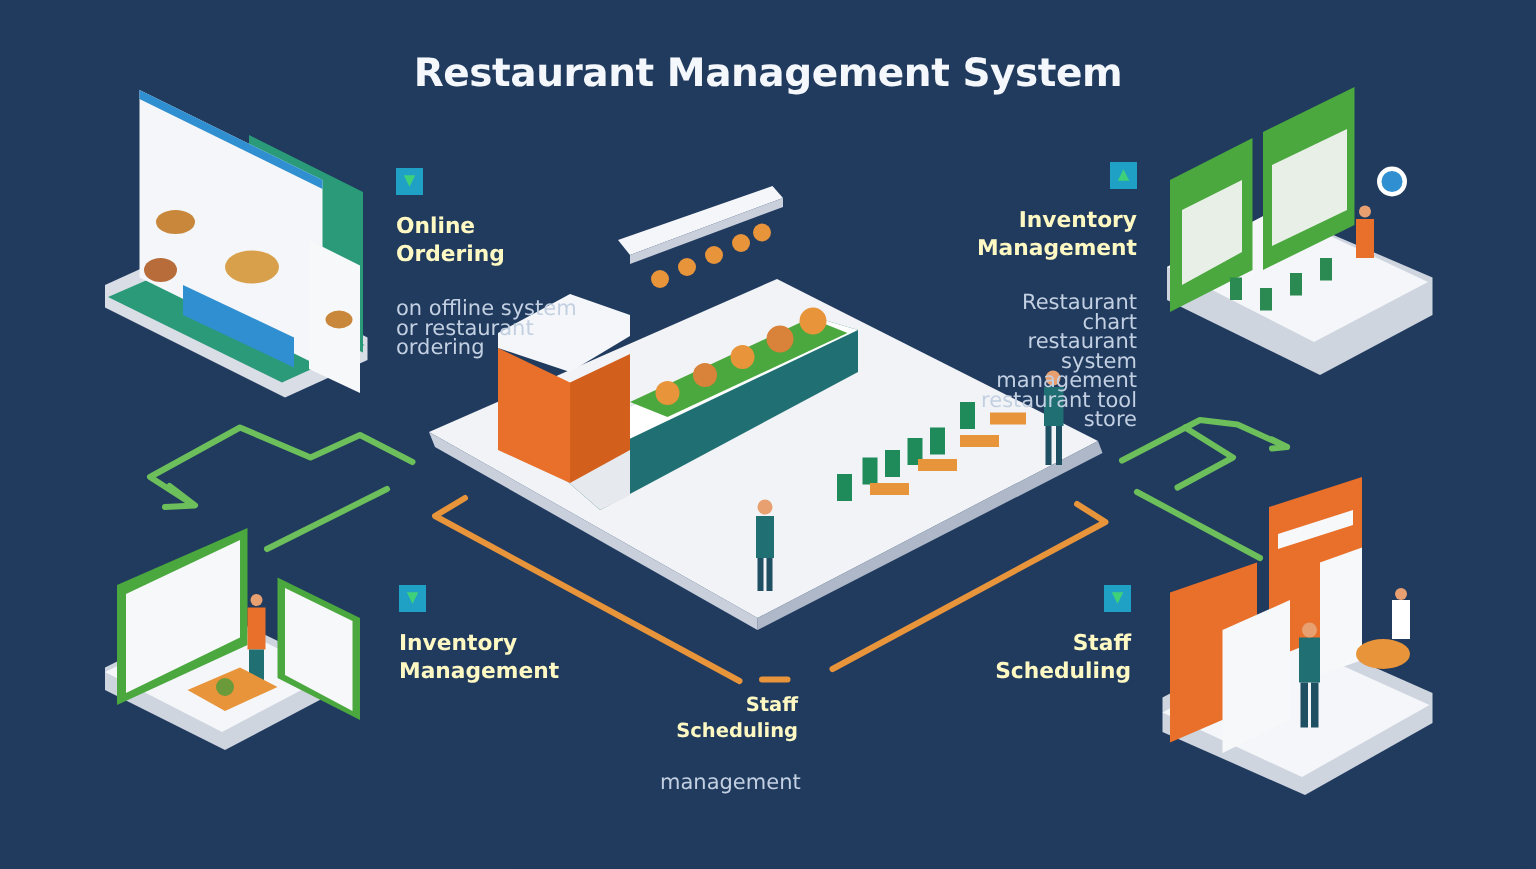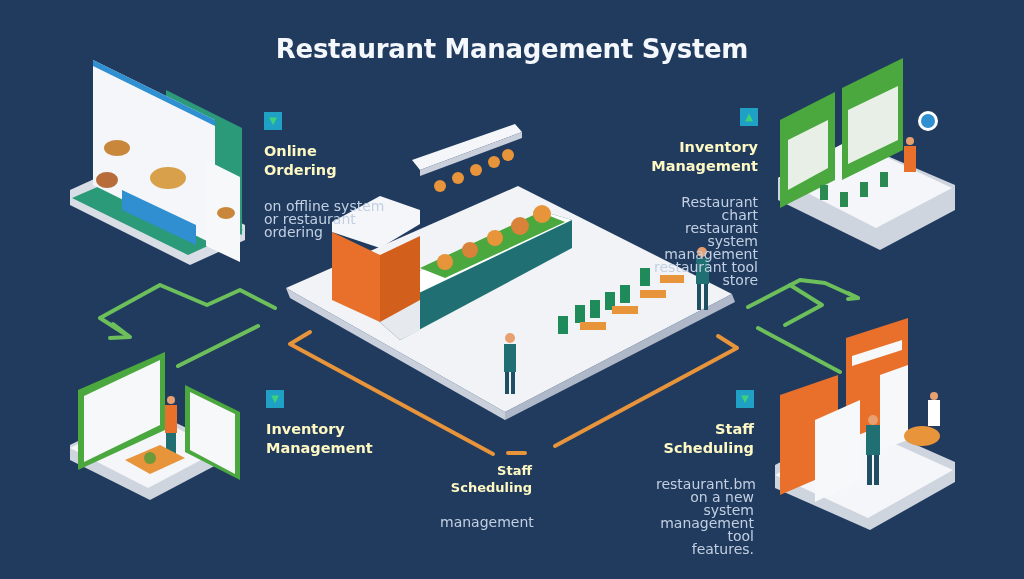--- a/index.html
+++ b/index.html
@@ -240,21 +240,15 @@
   </div>
 
   <div class="label-block align-right" style="left:656px; top:390px; width:98px;">
     <div class="badge">
         <span>▼</span>
       </div>
     <div class="heading">
       <div>Staff</div>
       <div>Scheduling</div>
     </div>
-    <div class="desc">
-      <div>restaurant.bm</div>
-      <div>on a new system</div>
-      <div>management tool</div>
-      <div>features.</div>
-    </div>
   </div>
 
 </div>
 
 </body></html>

